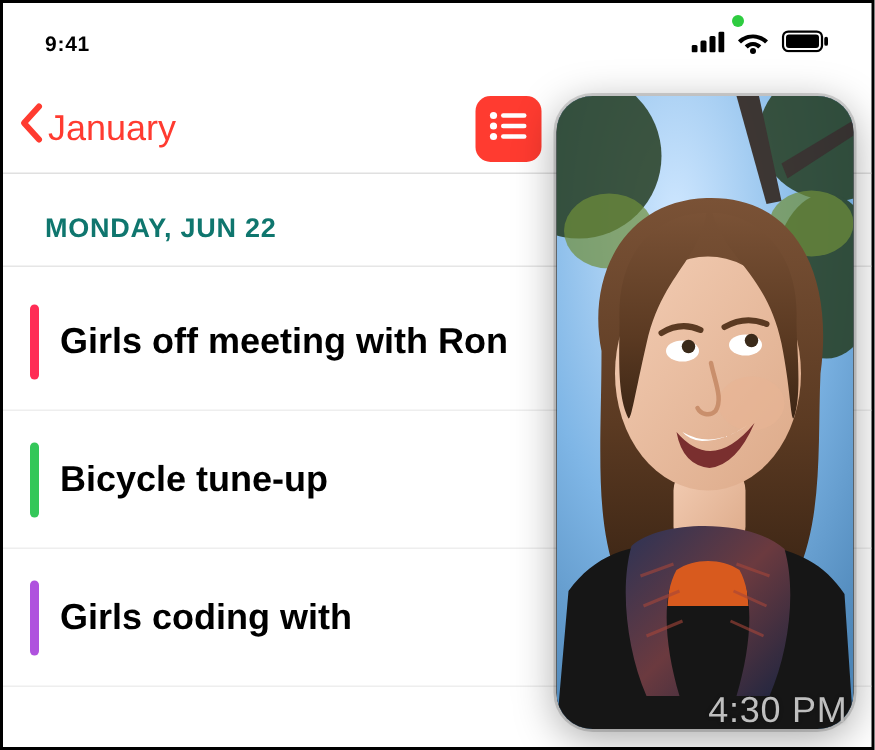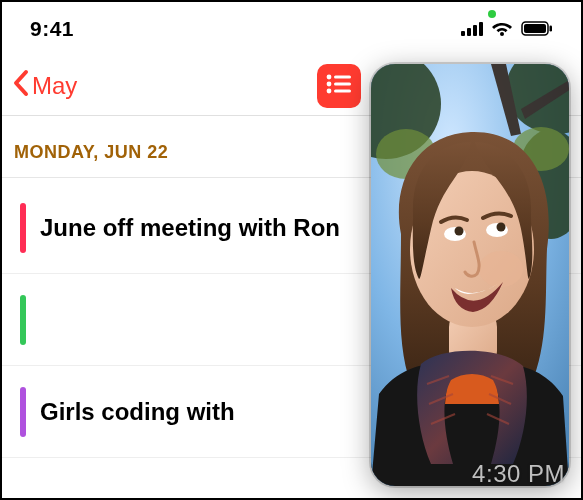--- a/index.html
+++ b/index.html
@@ -10,21 +10,21 @@
     border:2px solid #000;
     position:relative;
     overflow:hidden;
   }
 
   
   .status-bar{
     position:absolute;top:0;left:0;right:0;height:54px;
     display:flex;align-items:center;justify-content:space-between;
     padding:0 28px 0 28px;
-    font-weight:600;font-size:21px;letter-spacing:0.5px;
+    font-weight:600;font-size:14px;letter-spacing:0.5px;
   }
   .status-right{display:flex;align-items:center;gap:8px;}
   .camera-dot{
     position:absolute;top:8px;right:85px;width:8px;height:8px;
     border-radius:50%;background:#2ecc40;
   }
 
   
   .nav-bar{
     position:absolute;top:54px;left:0;right:0;height:60px;
@@ -40,22 +40,22 @@
   .list-btn{
     position:absolute;right:220px;top:8px;
     width:44px;height:44px;border-radius:10px;
     background:#ff3b30;display:flex;align-items:center;justify-content:center;
     cursor:pointer;
   }
 
   
   .day-header{
     position:absolute;top:130px;left:0;right:0;
-    padding:10px 18px 14px 12px;
-    color:#a16207;font-size:18px;font-weight:700;
+    padding:10px 18px 14px 28px;
+    color:#0f766e;font-size:18px;font-weight:700;
     letter-spacing:0.5px;
     border-bottom:1px solid #e6e6e6;
   }
 
   
   .events{
     position:absolute;top:180px;left:0;right:0;bottom:0;
   }
   .event{
     display:flex;align-items:center;
@@ -122,21 +122,21 @@
   </div>
 </div>
 
 <div class="nav-bar">
   <div class="back-btn">
     <span>
       <svg width="18" height="28" viewBox="0 0 18 28">
         <polyline points="14,3 4,14 14,25" fill="none" stroke="#ff3b30" stroke-width="4" stroke-linecap="round" stroke-linejoin="round"></polyline>
       </svg>
     </span>
-    <span>May</span>
+    <span>January</span>
   </div>
 
   <div class="list-btn">
     <span>
       <svg width="26" height="20" viewBox="0 0 26 20">
         <circle cx="3" cy="3" r="2.4" fill="#fff"></circle>
         <circle cx="3" cy="10" r="2.4" fill="#fff"></circle>
         <circle cx="3" cy="17" r="2.4" fill="#fff"></circle>
         <rect x="8" y="1.5" width="17" height="3" rx="1.5" fill="#fff"></rect>
         <rect x="8" y="8.5" width="17" height="3" rx="1.5" fill="#fff"></rect>
@@ -145,25 +145,26 @@
     </span>
   </div>
 </div>
 
 <div class="day-header">MONDAY, JUN 22</div>
 
 <div class="events">
 
   <div class="event">
     <div class="event-bar" style="background:#ff2d55"></div>
-    <div class="event-title">June off meeting with Ron</div>
+    <div class="event-title">Girls off meeting with Ron</div>
   </div>
 
   <div class="event">
     <div class="event-bar" style="background:#34c759"></div>
+    <div class="event-title">Bicycle tune-up</div>
   </div>
 
   <div class="event">
     <div class="event-bar" style="background:#af52de"></div>
     <div class="event-title">Girls coding with</div>
   </div>
 
 </div>
 
 <div class="pip">

